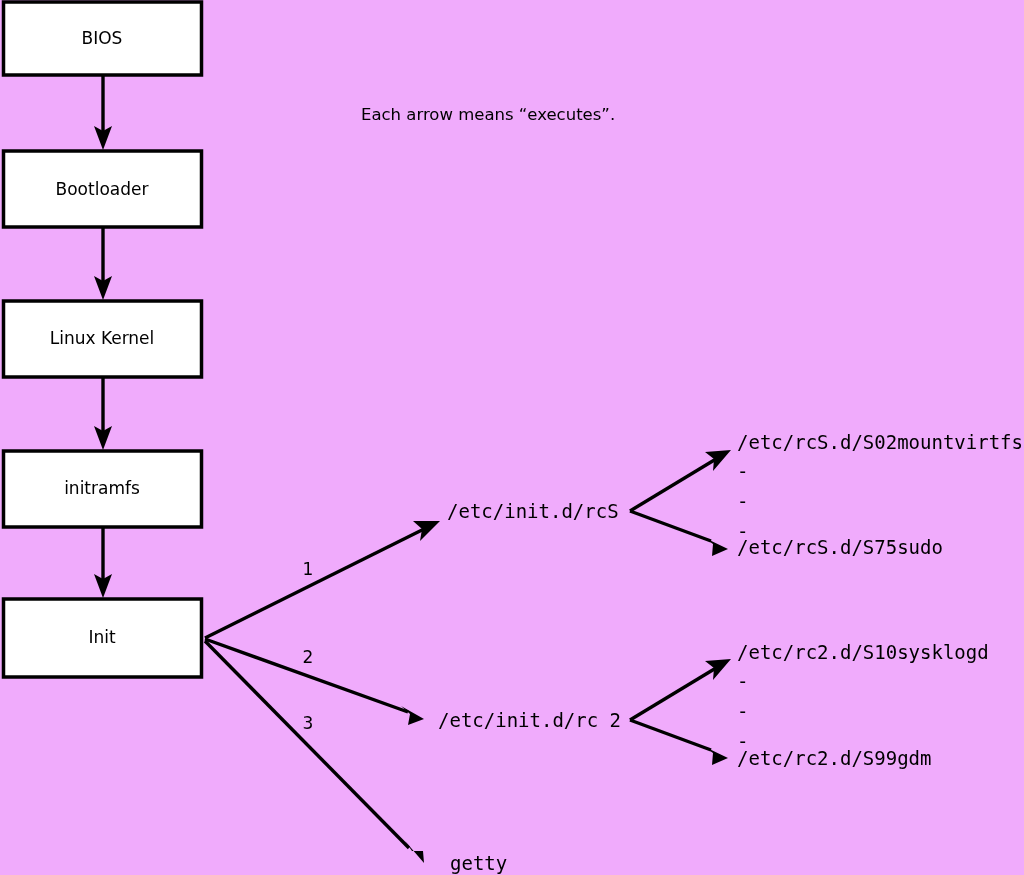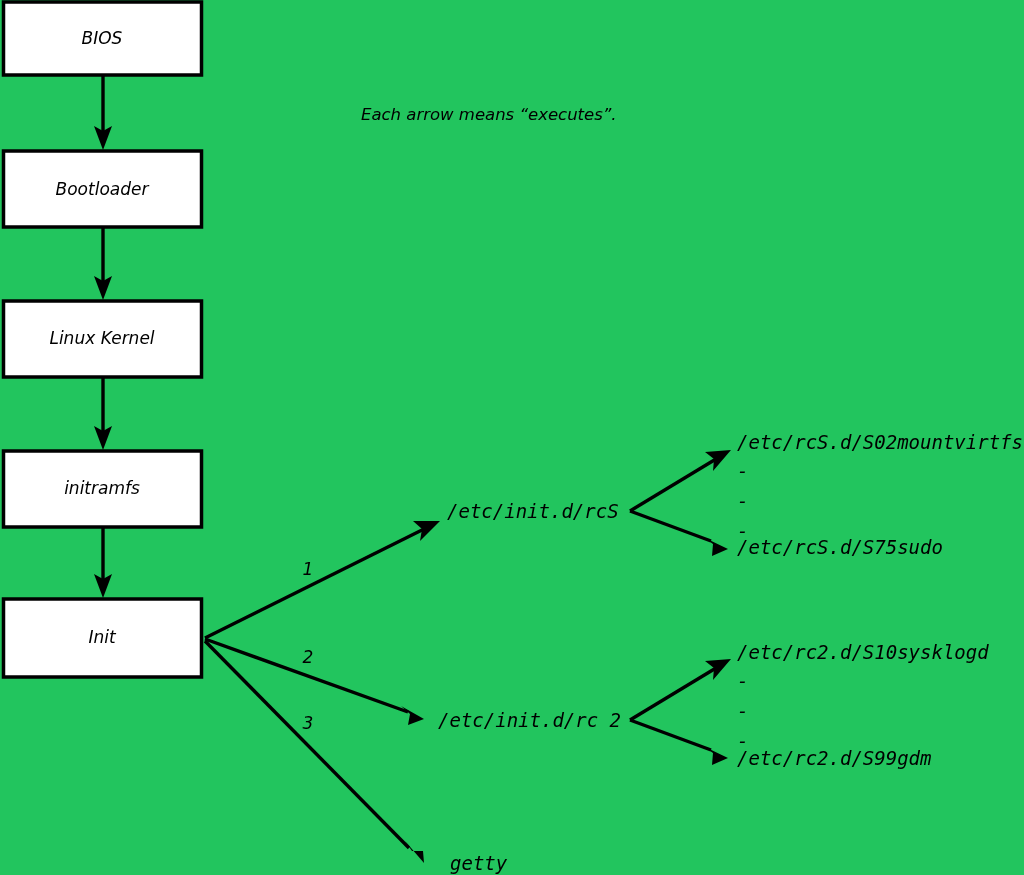--- a/index.html
+++ b/index.html
@@ -5,24 +5,23 @@
 <style>
   html, body {
     margin: 0;
     padding: 0;
     background: #ffffff;
   }
   #canvas {
     position: relative;
     width: 1024px;
     height: 875px;
-    background: #22c55e;
+    background: #f0abfc;
     overflow: hidden;
     font-family: "DejaVu Sans", sans-serif;
-    font-style: italic;
   }
   #canvas svg {
     position: absolute;
     left: 0;
     top: 0;
     width: 1024px;
     height: 875px;
     display: block;
   }
   .box-label {

